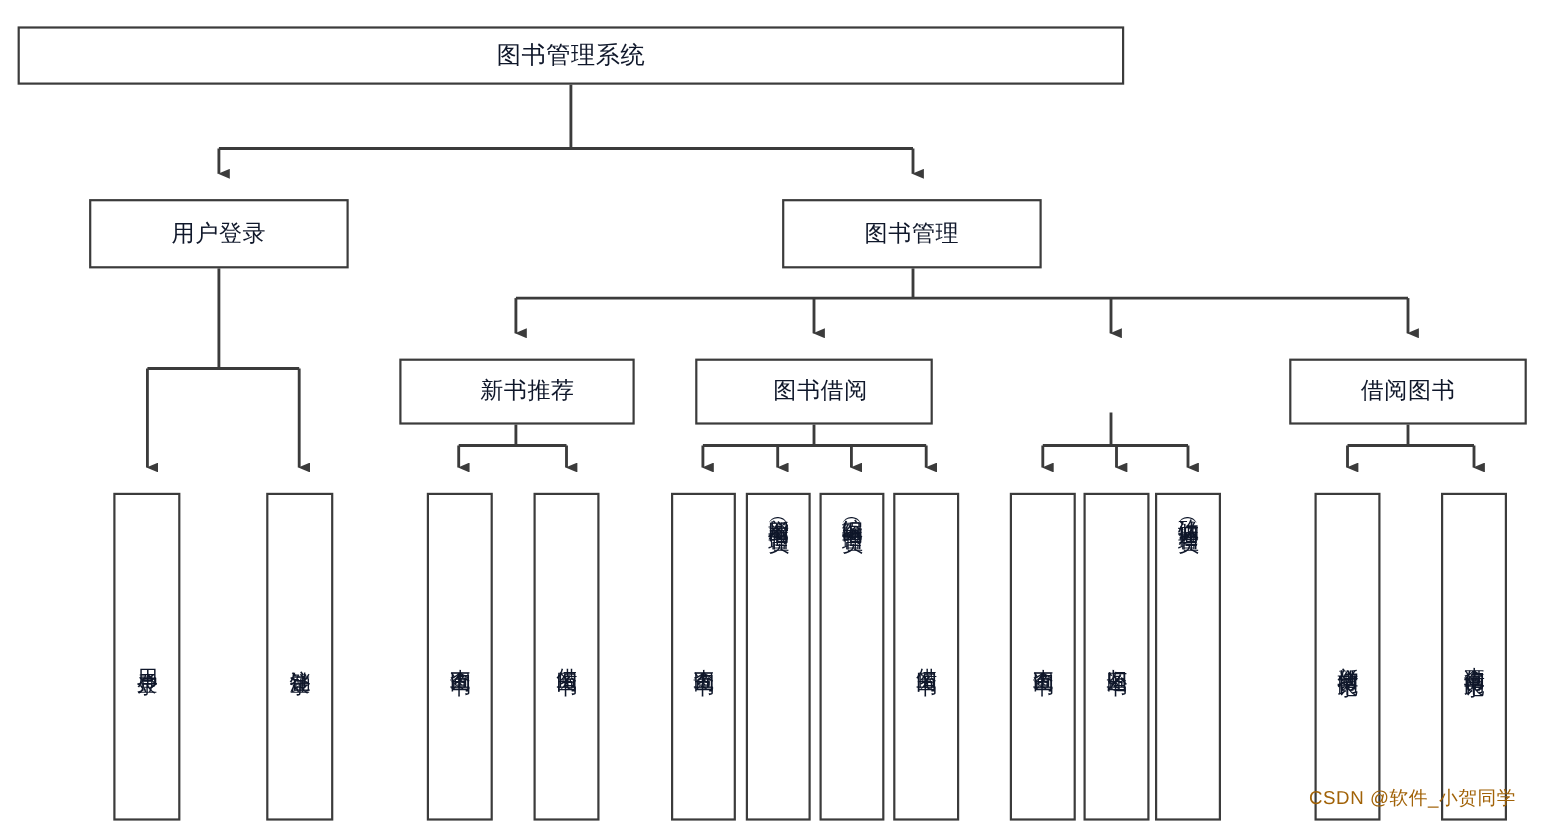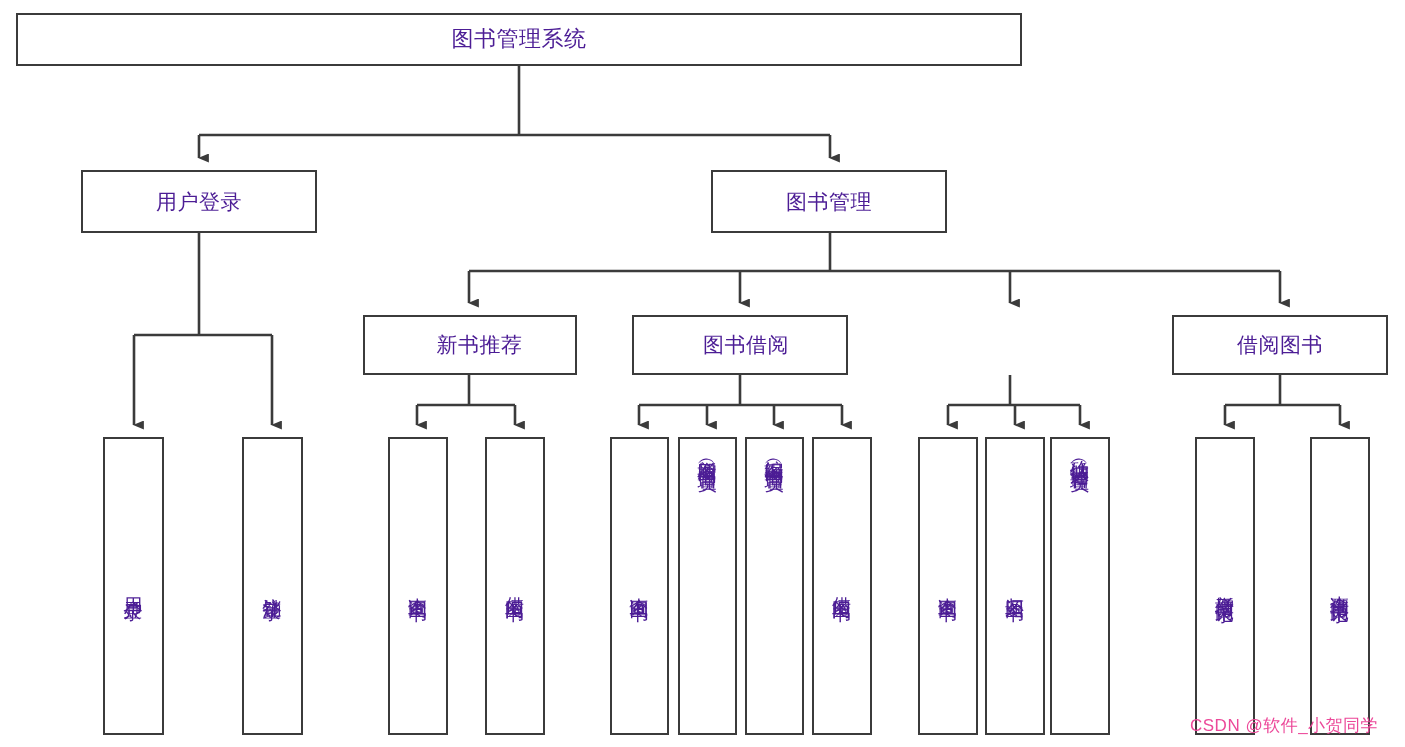--- a/index.html
+++ b/index.html
@@ -26,21 +26,22 @@
     pointer-events: none;
   }
   .node {
     position: absolute;
     box-sizing: border-box;
     background: #ffffff;
     border: 2px solid #3b3b3b;
     display: flex;
     align-items: center;
     justify-content: center;
-    color: #4c1d95;
+    color: #0f172a;
+    margin-top: 11px;
   }
   .node .label {
     display: block;
     text-align: center;
     line-height: 1.12;
     white-space: nowrap;
   }
   
   .node.h .label {
     font-size: 21px;
@@ -61,21 +62,21 @@
     font-size: 19px;
     letter-spacing: 2px;
     line-height: 1;
     white-space: nowrap;
   }
   .node.v.top .label {
     align-self: flex-start;
   }
   .watermark {
     position: absolute;
-    color: #ec4899;
+    color: #a16207;
     font-size: 17px;
     white-space: nowrap;
     letter-spacing: 0.5px;
   }
 </style>
 </head>
 <body>
 
 <div id="canvas">
 

